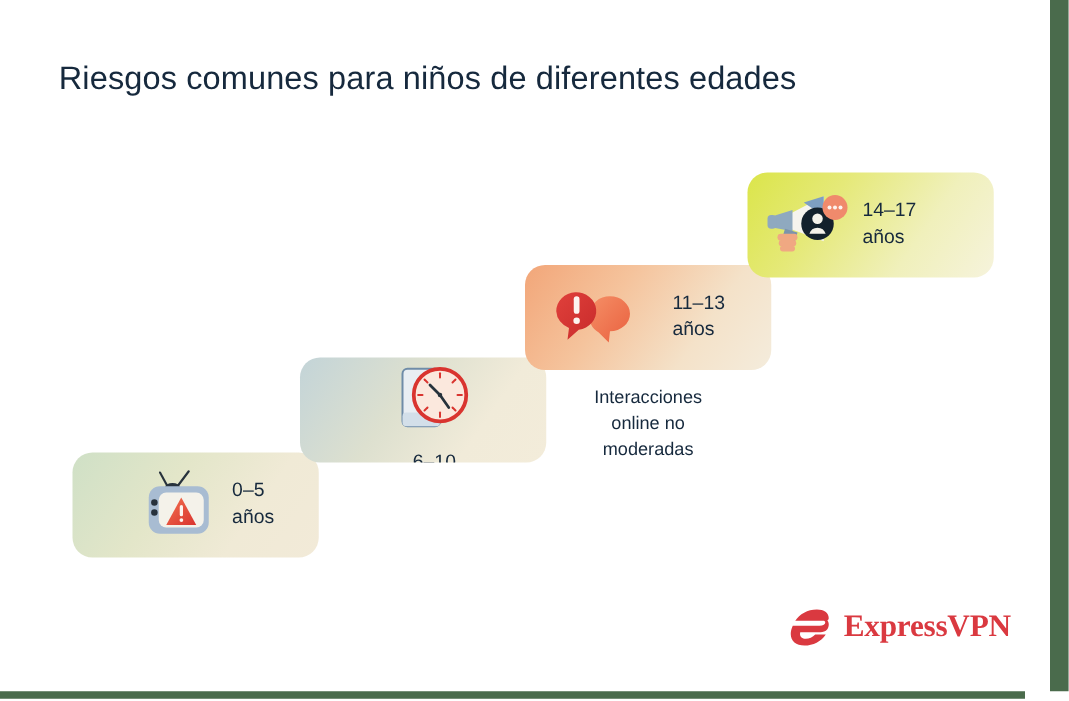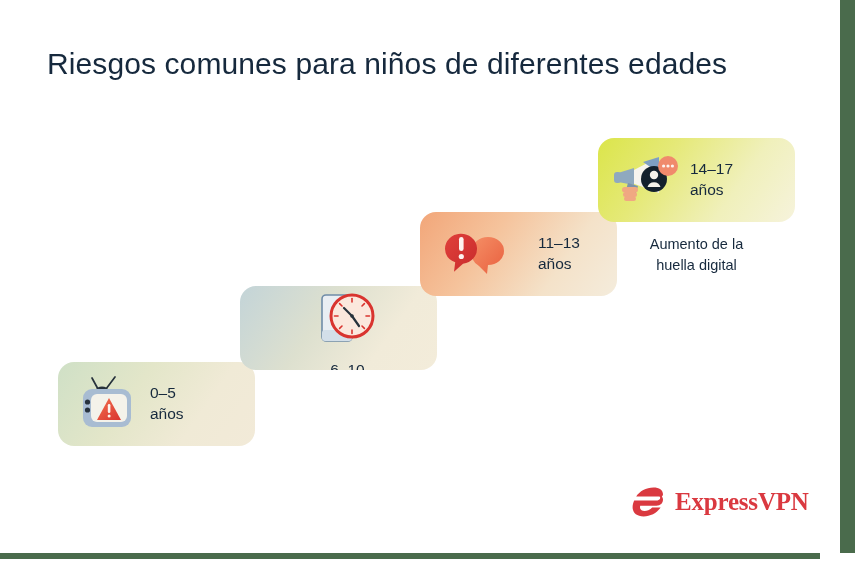--- a/index.html
+++ b/index.html
@@ -31,21 +31,21 @@
     width: 820px;
     height: 6px;
     background: #4a6b4c;
   }
 
   
   .page-title {
     position: absolute;
     left: 47px;
     top: 47px;
-    font-size: 30px;
+    font-size: 26px;
     font-weight: 400;
     color: #16293d;
     letter-spacing: 0.1px;
     white-space: nowrap;
   }
 
   
   .stairs {
     position: absolute;
     left: 0;
@@ -91,21 +91,21 @@
     width: 197px;
   }
 
   
   .step-0 { left: 58px;  top: 362px; }
   .step-1 { left: 240px; top: 286px; }
   .step-2 { left: 420px; top: 212px; }
   .step-3 { left: 598px; top: 138px; }
 
   
-  .grad-0 { background: linear-gradient(125deg, #cfe0c6 0%, #e3e6c9 38%, #f0ead6 70%, #f2ead8 100%); }
+  .grad-0 { background: linear-gradient(125deg, #cfe0c6 0%, #e3e6c9 38%, #f0ead6 70%, #f2ead8 100%); justify-content: center; }
   .grad-1 { background: linear-gradient(125deg, #c3d4d8 0%, #dde0cf 40%, #f1ebd9 72%, #f3ecda 100%); flex-direction: column; }
   .grad-2 { background: linear-gradient(125deg, #f2a679 0%, #f5c39c 35%, #f4e2c9 70%, #f4ecdc 100%); gap: 26px; }
   .grad-3 { background: linear-gradient(125deg, #dbe54a 0%, #e5e978 32%, #f0f0bb 68%, #f6f3dc 100%); }
 
   
   .logo {
     position: absolute;
     left: 632px;
     top: 487px;
     display: flex;
@@ -217,20 +217,23 @@
             <linearGradient id="g-b2" x1="0" y1="0" x2="1" y2="1">
               <stop offset="0%" stop-color="#f58f66"></stop>
               <stop offset="100%" stop-color="#e9603f"></stop>
             </linearGradient>
           </defs>
         </svg>
       </div>
       <div class="step-age">11–13
 años</div>
     </div>
+    <div class="step-caption">Interacciones
+online no
+moderadas</div>
   </div>
 
   <div class="step step-3">
     <div class="step-card grad-3">
       <div class="step-icon">
         <svg viewBox="0 0 74 62" width="74" height="62">
 
           <path d="M22 22 L49 8 L49 44 L22 34 Z" fill="#f6f4ee"></path>
           <path d="M33 13 L49 8 L49 24 Z" fill="#7e9fc2"></path>
 
@@ -252,22 +255,20 @@
           <g fill="#fdf3ef">
             <circle cx="53.6" cy="17" r="1.6"></circle>
             <circle cx="58" cy="17" r="1.6"></circle>
             <circle cx="62.4" cy="17" r="1.6"></circle>
           </g>
         </svg>
       </div>
       <div class="step-age">14–17
 años</div>
     </div>
-    <div class="step-caption">Aumento de la
-huella digital</div>
   </div>
 
 </div>
 
 <div class="logo">
   <div class="logo-mark">
     <svg viewBox="0 0 34 30" width="34" height="30">
       <path d="M31 7.6 C31 3.2 27.2 0.6 21.5 0.6 C14 0.6 7.6 4.4 4.2 9.6 L26.5 9.6 C27.6 9.6 28.2 10.1 28.2 10.9 C28.2 12.2 26.6 13.5 23.6 13.5 L2.2 13.5 C1.1 15.8 0.6 18.1 0.6 20.2 C0.6 25.9 4.8 29.4 11.6 29.4 C18.4 29.4 25 26 28.6 20.5 L20.2 20.5 C18.1 22.6 15.4 24 12.6 24 C9.8 24 8 22.6 8 20.2 C8 19.7 8.1 19.2 8.2 18.7 L24.5 18.7 C28.6 18.7 31 16.2 31 12.6 C31 11.3 30.6 10.2 29.9 9.4 C30.6 8.9 31 8.3 31 7.6 Z" fill="#da3940"></path>
     </svg>
   </div>

